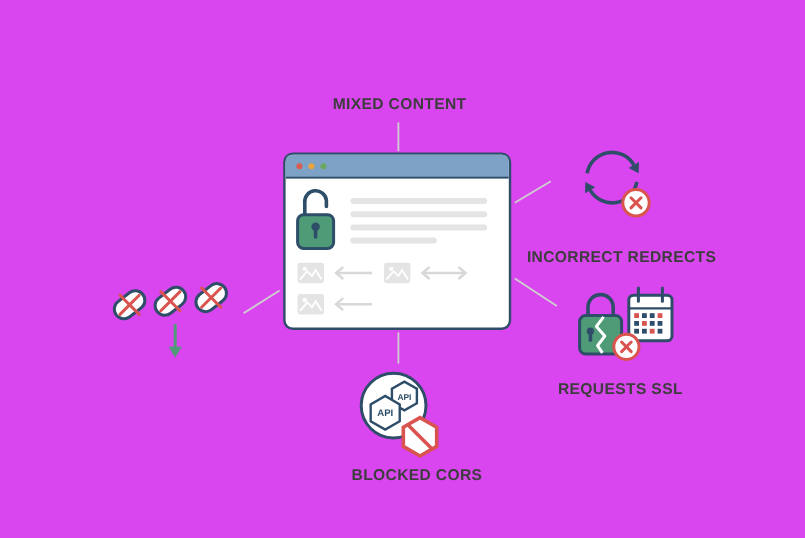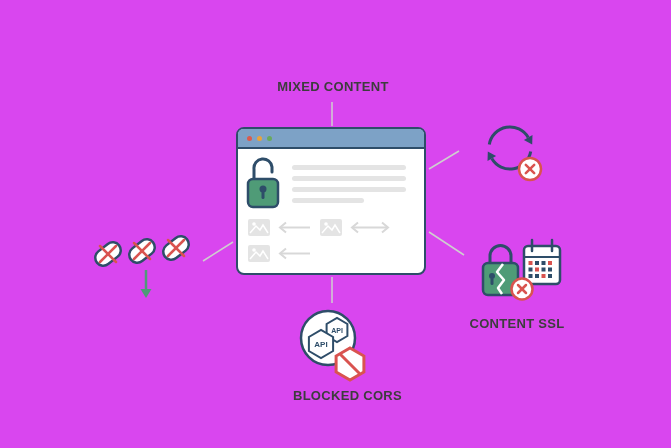--- a/index.html
+++ b/index.html
@@ -103,20 +103,21 @@
     <path d="M 9.3 26.4 A 21 21 0 0 1 48.2 19.5" fill="none" stroke="#2e4d69" stroke-width="3"></path>
     <polygon points="52.2,26.4 52.5,17 43.9,22" fill="#2e4d69"></polygon>
     <path d="M 50.7 33.6 A 21 21 0 0 1 11.8 40.5" fill="none" stroke="#2e4d69" stroke-width="3"></path>
     <polygon points="7.8,33.6 7.5,43 16.1,38" fill="#2e4d69"></polygon>
     <g>
       <circle cx="50" cy="51" r="11" fill="#ffffff" stroke="#d9534f" stroke-width="2.5"></circle>
       <line x1="45.8" y1="46.8" x2="54.2" y2="55.2" stroke="#d9534f" stroke-width="2.5" stroke-linecap="round"></line>
       <line x1="54.2" y1="46.8" x2="45.8" y2="55.2" stroke="#d9534f" stroke-width="2.5" stroke-linecap="round"></line>
     </g>
   </svg>
+  <div class="label" style="left:438px; top:206px; width:160px;">INCORRECT REDRECTS</div>
 
   <svg class="icon-abs" style="left:476px; top:234px;" width="92" height="70" viewBox="0 0 92 70">
     <g>
       <path d="M 14 30 V 22 A 10.5 10.5 0 0 1 35 22 V 30" fill="none" stroke="#2e4d69" stroke-width="3" stroke-linecap="round"></path>
       <rect x="7" y="29" width="35" height="32" rx="5" fill="#4f9b77" stroke="#2e4d69" stroke-width="2.5"></rect>
       <polyline points="27,30 21,38 28,46 22,54 26,60" fill="none" stroke="#ffffff" stroke-width="2.5" stroke-linejoin="round"></polyline>
       <circle cx="16" cy="42" r="3" fill="#2e4d69"></circle>
       <rect x="14.5" y="44" width="3" height="7" rx="1.5" fill="#2e4d69"></rect>
     </g>
     <g>
@@ -139,21 +140,21 @@
         <rect x="72" y="40" width="4" height="4" fill="#2e4d69"></rect>
       </g>
     </g>
     <g>
       <circle cx="46" cy="55" r="10.5" fill="#ffffff" stroke="#d9534f" stroke-width="2.5"></circle>
       <line x1="42" y1="51" x2="50" y2="59" stroke="#d9534f" stroke-width="2.5" stroke-linecap="round"></line>
       <line x1="50" y1="51" x2="42" y2="59" stroke="#d9534f" stroke-width="2.5" stroke-linecap="round"></line>
     </g>
   </svg>
   <div class="label" style="left:447px; top:316px; width:140px;">
-    <span class="lbl-line">CONTENT SSL</span>
+    <span class="lbl-line">REQUESTS SSL</span>
   </div>
 
   <svg class="icon-abs" style="left:294px; top:306px;" width="82" height="82" viewBox="0 0 82 82">
     <circle cx="34" cy="32" r="27" fill="#ffffff" stroke="#2e4d69" stroke-width="2.5"></circle>
     <g>
       <polygon points="53.4,30 43,36 32.6,30 32.6,18 43,12 53.4,18" fill="#ffffff" stroke="#2e4d69" stroke-width="2"></polygon>
       <text x="43" y="27" font-size="7" font-weight="bold" fill="#2e4d69" text-anchor="middle" font-family="Liberation Sans, sans-serif">API</text>
     </g>
     <g>
       <polygon points="39.1,45 27,52 14.9,45 14.9,31 27,24 39.1,31" fill="#ffffff" stroke="#2e4d69" stroke-width="2"></polygon>

